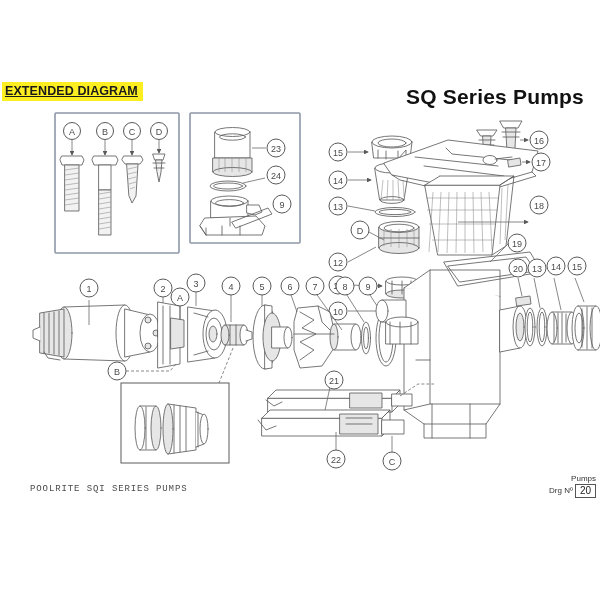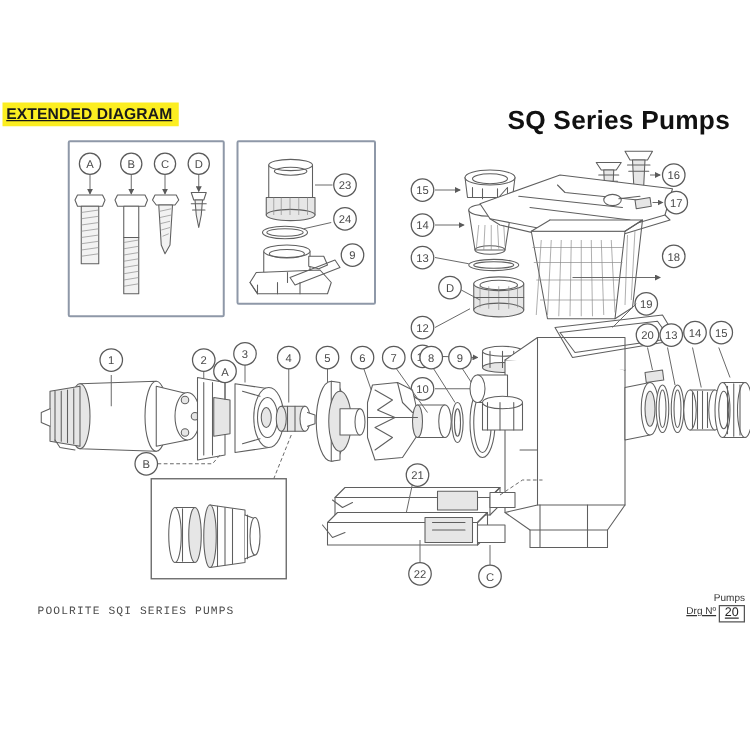--- a/index.html
+++ b/index.html
@@ -71,23 +71,23 @@
     height: 28px;
     font-family: "Liberation Sans", sans-serif;
     font-size: 8px;
     color: #333333;
     line-height: 10px;
     text-align: right;
   }
   #parts-block .lbl { display: block; }
   #drg-row {
     display: flex;
+    align-items: center;
     justify-content: flex-end;
     gap: 2px;
-    text-decoration: underline;
   }
   #drg-number {
     display: inline-block;
     border: 1.2px solid #555;
     padding: 0px 4px;
     font-size: 10px;
     line-height: 12px;
     color: #222;
     background: #fff;
   }

